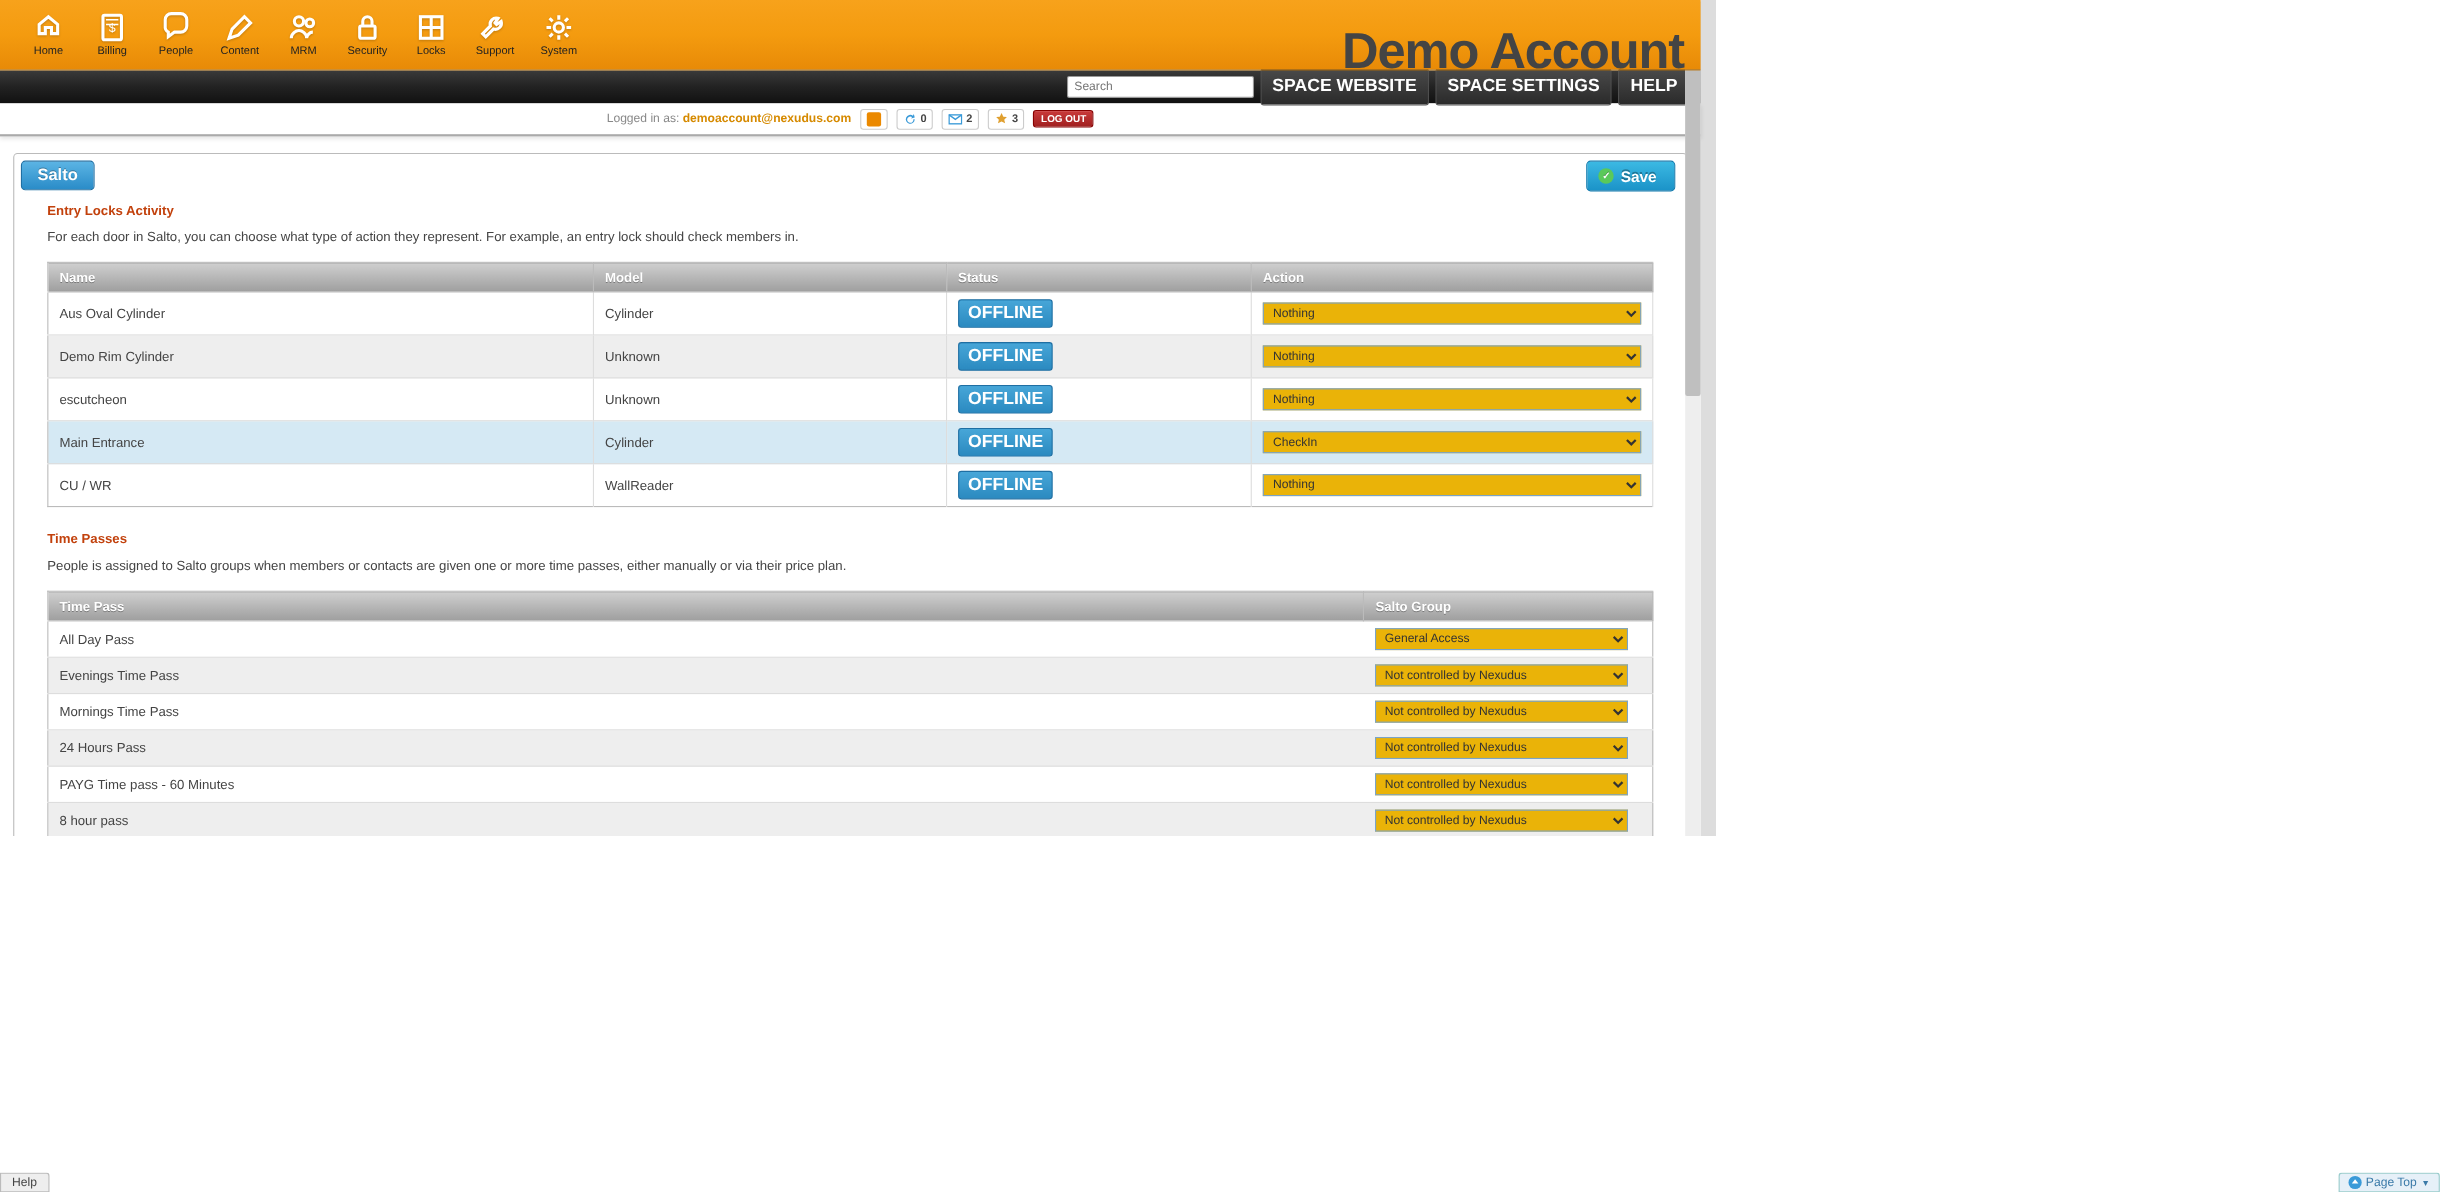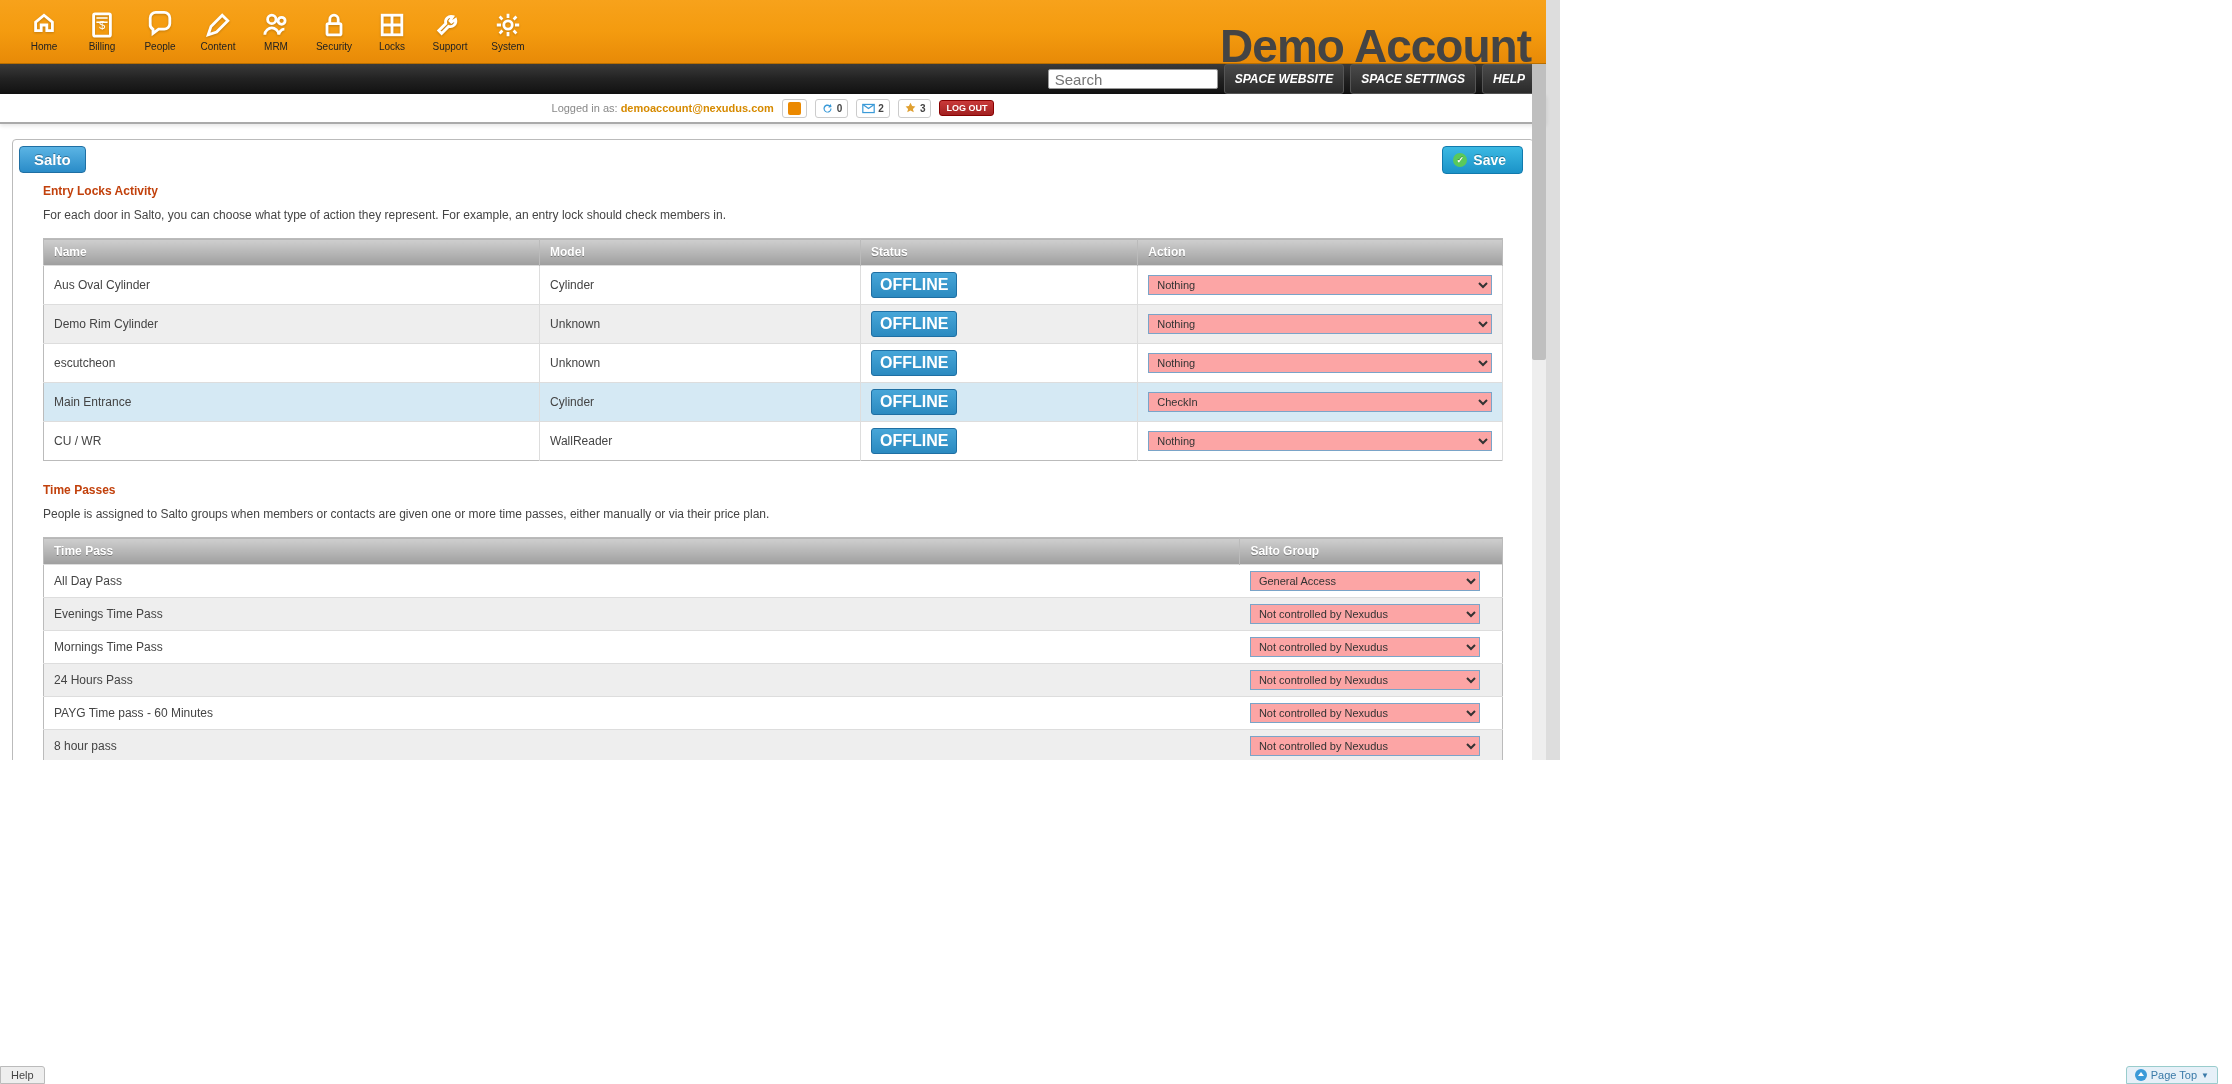--- a/index.html
+++ b/index.html
@@ -4,22 +4,22 @@
 <style>
 * { box-sizing: border-box; margin: 0; padding: 0; }
 body { font-family: Verdana, Arial, sans-serif; font-size: 12px; color: #333; background: #fff; overflow: hidden; }
 .page-wrap { width: 1560px; height: 760px; position: relative; border-right: 14px solid #ddd; }
 .nav-bar { background: linear-gradient(#f7a21b 0%, #f49b0f 50%, #e88a07 100%); height: 64px; display: flex; align-items: center; padding: 0 15px; position: relative; border-bottom: 1px solid #b86e00; }
 .nav-item { display: flex; flex-direction: column; align-items: center; justify-content: center; color: #000; text-decoration: none; width: 58px; height: 60px; cursor: pointer; }
 .nav-item svg { width: 28px; height: 28px; margin-bottom: 2px; filter: drop-shadow(0 1px 1px rgba(0,0,0,0.2)); }
 .nav-item-label { font-size: 10px; color: #222; }
 .brand-title { position: absolute; right: 15px; bottom: -10px; font-size: 46px; font-weight: 900; color: #444; letter-spacing: -1px; white-space: nowrap; }
 .sub-bar { background: linear-gradient(#3a3a3a,#222 50%,#111); height: 30px; display: flex; align-items: center; justify-content: flex-end; padding: 0 10px; gap: 6px; }
-.search-input { width: 170px; height: 20px; padding: 2px 6px; font-size: 15px; border: 1px solid #999; border-radius: 2px; }
-.dark-btn { background: linear-gradient(#4a4a4a,#2a2a2a); color: #fff; border: 1px solid #555; padding: 7px 10px; font-size: 12px; font-weight: bold; border-radius: 3px; cursor: pointer; font-style: italic; }
+.search-input { width: 170px; height: 20px; padding: 2px 6px; font-size: 11px; border: 1px solid #999; border-radius: 2px; }
+.dark-btn { background: linear-gradient(#4a4a4a,#2a2a2a); color: #fff; border: 1px solid #555; padding: 7px 10px; font-size: 16px; font-weight: bold; border-radius: 3px; cursor: pointer; }
 .user-bar { background: #fff; border-bottom: 2px solid #aaa; height: 30px; display: flex; align-items: center; justify-content: center; padding: 0 10px; gap: 8px; font-size: 11px; color: #888; box-shadow: 0 2px 4px rgba(0,0,0,0.1); }
 .user-bar a { color: #d68a00; font-weight: bold; text-decoration: none; }
 .badge-box { border: 1px solid #ccc; border-radius: 3px; padding: 2px 5px; display: inline-flex; align-items: center; gap: 3px; font-size: 10px; font-weight: bold; color: #444; }
 .badge-box .ico { width: 13px; height: 13px; }
 .badge-box .ico.b1 { background: #eb8900; border-radius: 2px; }
 .logout-btn { background: linear-gradient(#c93a3a,#a12020); color: #fff; border: 1px solid #800; padding: 2px 6px; font-size: 9px; font-weight: bold; border-radius: 3px; cursor: pointer; }
 .content-outer { padding: 15px 12px 0 12px; }
 .content-card { border: 1px solid #bbb; border-radius: 4px; background: #fff; padding: 0 0 10px 0; }
 .tab-row { padding: 6px 0 0 6px; }
 .tab-salto { display: inline-block; background: linear-gradient(#5bb4e4,#2a8cc8); color: #fff; font-weight: bold; font-size: 15px; padding: 4px 14px; border-radius: 4px; border: 1px solid #1f6fa3; text-shadow: 0 -1px 0 rgba(0,0,0,0.3); }
@@ -27,21 +27,21 @@
 .save-btn .chk { width: 14px; height: 14px; background: #5ac95a; border-radius: 50%; display: inline-flex; align-items: center; justify-content: center; color: #fff; font-size: 9px; }
 .section-body { padding: 10px 30px; clear: both; }
 .section-title { font-weight: bold; font-size: 12px; color: #c2410c; margin-bottom: 10px; }
 .section-desc { font-size: 12px; color: #444; margin-bottom: 16px; }
 table.data { width: 100%; border-collapse: collapse; border: 1px solid #bbb; }
 table.data thead th { background: linear-gradient(#cfcfcf,#9e9e9e); color: #fff; text-shadow: 0 1px 0 rgba(0,0,0,0.3); font-size: 12px; font-weight: bold; text-align: left; padding: 6px 10px; border-right: 1px solid #bbb; }
 table.data tbody td { padding: 6px 10px; border-right: 1px solid #ddd; border-top: 1px solid #ddd; font-size: 12px; color: #444; vertical-align: middle; }
 table.data tbody tr:nth-child(even) { background: #eee; }
 table.data tbody tr.highlight { background: #d5e9f4 !important; }
 .status-badge { display: inline-block; background: linear-gradient(#47a6d8,#2b8ac0); color: #fff; font-size: 16px; font-weight: bold; padding: 3px 8px; border-radius: 3px; border: 1px solid #1f6fa3; }
-.action-select, .group-select { width: 100%; max-width: 345px; font-size: 11px; padding: 2px 4px; border: 1px solid #7aa4c8; background: #fca5a5; color: #333; }
+.action-select, .group-select { width: 100%; max-width: 345px; font-size: 11px; padding: 2px 4px; border: 1px solid #7aa4c8; background: #eab308; color: #333; }
 .group-select { max-width: 230px; }
 .pass-table { width: 100%; border-collapse: collapse; border: 1px solid #bbb; padding-left: 40px; }
 .pass-table thead th { background: linear-gradient(#cfcfcf,#9e9e9e); color: #fff; text-shadow: 0 1px 0 rgba(0,0,0,0.3); font-size: 12px; font-weight: bold; text-align: left; padding: 6px 10px; border-right: 1px solid #bbb; }
 .pass-table tbody td { padding: 6px 10px; border-top: 1px solid #ddd; font-size: 12px; color: #444; }
 .pass-table tbody tr:nth-child(even) { background: #eee; }
 .help-tab { position: fixed; left: 0; bottom: 0; background: #eee; border: 1px solid #bbb; padding: 2px 10px; font-size: 11px; color: #444; border-radius: 0 3px 0 0; }
 .pagetop { position: fixed; right: 14px; bottom: 0; background: #e6f0f8; border: 1px solid #9cc; padding: 2px 8px; font-size: 11px; color: #3a7aa8; border-radius: 3px 3px 0 0; display: inline-flex; align-items: center; gap: 4px; }
 .pagetop .up { display: inline-block; width: 12px; height: 12px; background: #3a9ad8; border-radius: 50%; position: relative; }
 .pagetop .up::after { content: ""; position: absolute; left: 3px; top: 3px; width: 0; height: 0; border-left: 3px solid transparent; border-right: 3px solid transparent; border-bottom: 4px solid #fff; }
 .scroll-track { position: absolute; right: 0; top: 0; width: 14px; height: 100%; background: #eee; }

